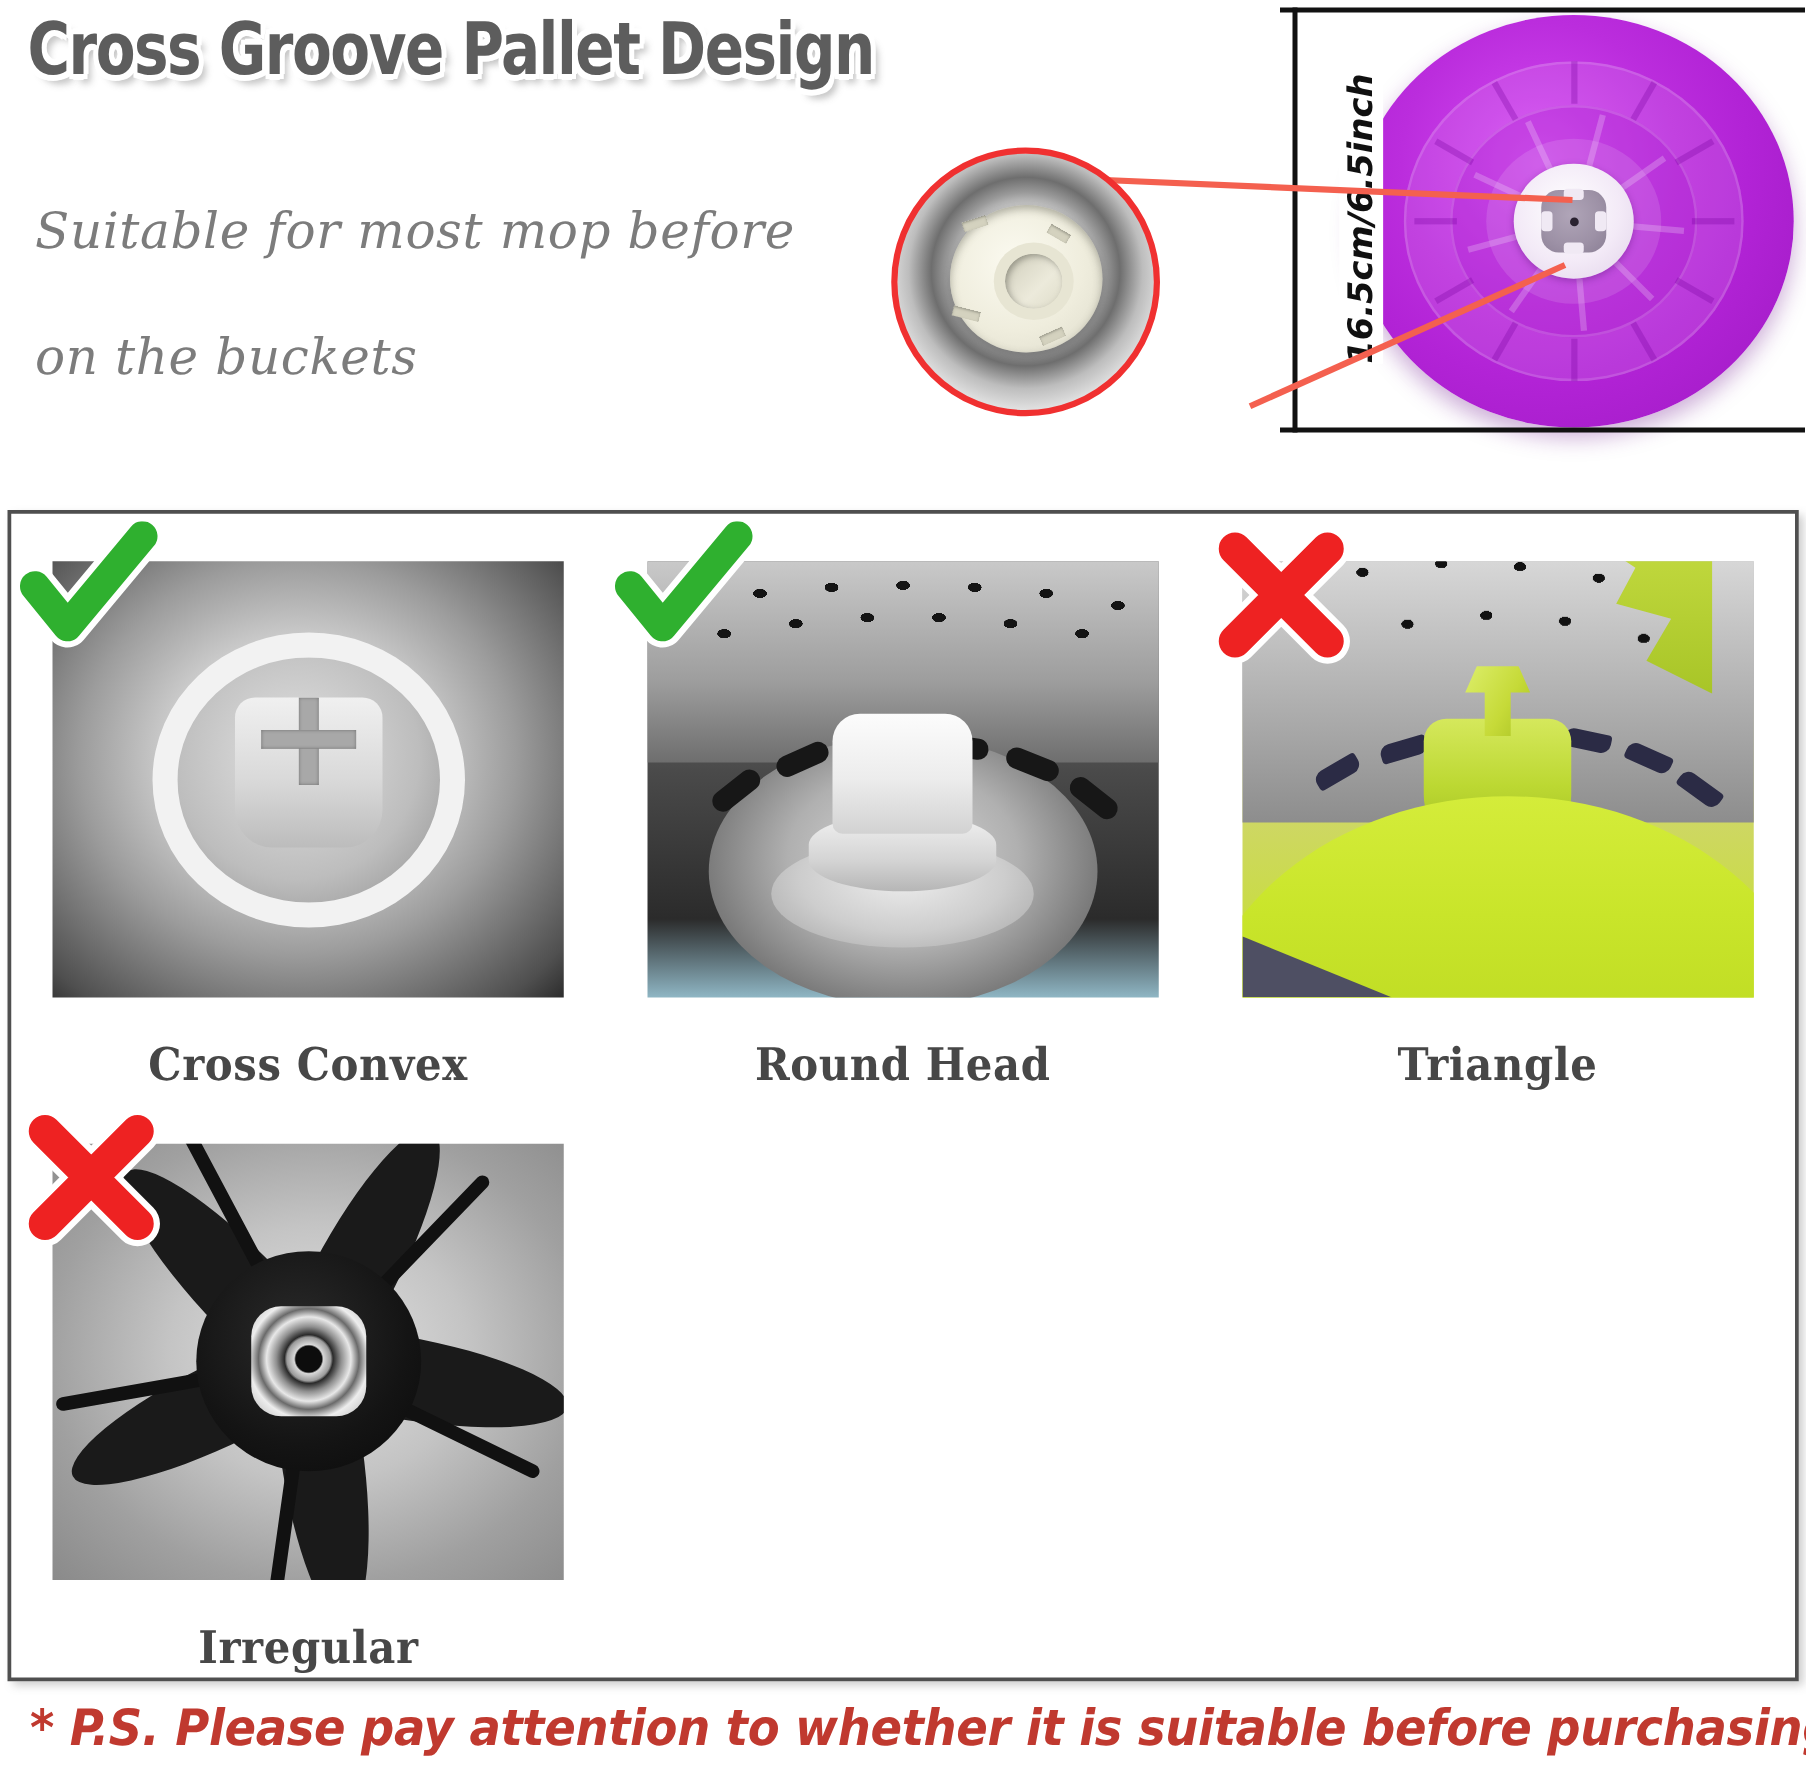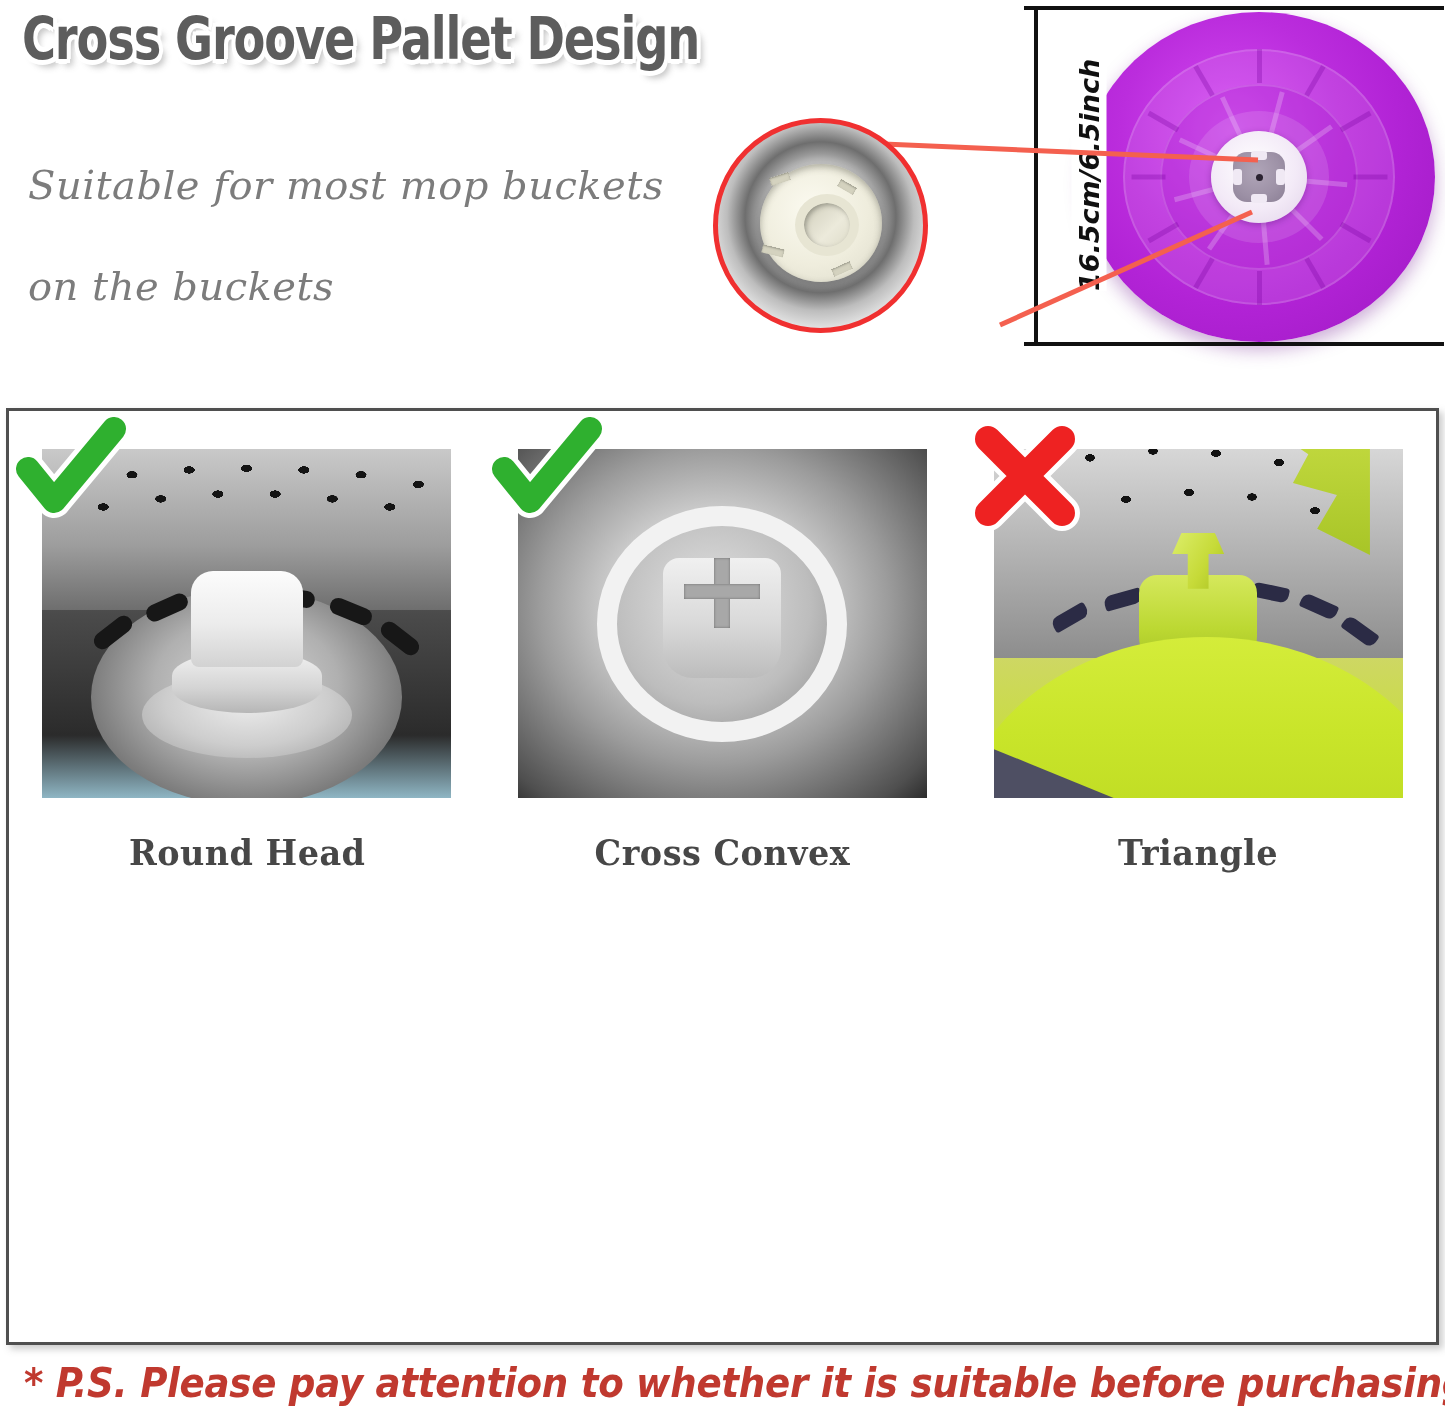--- a/index.html
+++ b/index.html
@@ -619,21 +619,21 @@
     transform-origin: left center;
   }
 </style>
 </head>
 <body>
 
 <div id="header">
 
   <div id="main-title">Cross Groove Pallet Design</div>
 
-  <div class="subtitle-line" id="subtitle-1">Suitable for most mop buckets</div>
+  <div class="subtitle-line" id="subtitle-1">Suitable for most mop before</div>
 
   <div class="subtitle-line" id="subtitle-2">on the buckets</div>
 
   <div id="detail-circle">
     <div class="socket-outer"></div>
     <div class="socket-ring"></div>
     <div class="groove g1"></div>
     <div class="groove g2"></div>
     <div class="groove g3"></div>
     <div class="groove g4"></div>
@@ -684,20 +684,39 @@
     <div class="hub-notch n-r"></div>
     <div class="hub-dot"></div>
   </div>
 </div>
 
 <div id="compat-panel">
   <div id="compat-grid">
 
     <div class="compat-cell">
       <div class="photo-wrap">
+        <div class="photo ph-cross">
+          <div class="bowl-ring"></div>
+          <div class="nut">
+            <div class="cross-v"></div>
+            <div class="cross-h"></div>
+          </div>
+        </div>
+        <div class="mark">
+          <svg viewBox="0 0 118 118">
+            <path d="M14 52 L40 84 L100 12" fill="none" stroke="#ffffff" stroke-width="34" stroke-linecap="round" stroke-linejoin="round"></path>
+            <path d="M14 52 L40 84 L100 12" fill="none" stroke="#2fb02f" stroke-width="24" stroke-linecap="round" stroke-linejoin="round"></path>
+          </svg>
+        </div>
+      </div>
+      <div class="cell-label">Cross Convex</div>
+    </div>
+
+    <div class="compat-cell">
+      <div class="photo-wrap">
         <div class="photo ph-round">
           <div class="drum-holes"></div>
           <div class="inner-bowl"></div>
           <div class="slot" style="left:12%;  top:50%; transform:rotate(-38deg);"></div>
           <div class="slot" style="left:25%;  top:43%; transform:rotate(-24deg);"></div>
           <div class="slot" style="left:40%;  top:40%; transform:rotate(-10deg);"></div>
           <div class="slot" style="left:56%;  top:40%; transform:rotate(8deg);"></div>
           <div class="slot" style="left:70%;  top:44%; transform:rotate(22deg);"></div>
           <div class="slot" style="left:82%;  top:52%; transform:rotate(38deg);"></div>
           <div class="cap-base"></div>
@@ -705,39 +724,20 @@
           <div class="cap-top"></div>
         </div>
         <div class="mark">
           <svg viewBox="0 0 118 118">
             <path d="M14 52 L40 84 L100 12" fill="none" stroke="#ffffff" stroke-width="34" stroke-linecap="round" stroke-linejoin="round"></path>
             <path d="M14 52 L40 84 L100 12" fill="none" stroke="#2fb02f" stroke-width="24" stroke-linecap="round" stroke-linejoin="round"></path>
           </svg>
         </div>
       </div>
       <div class="cell-label">Round Head</div>
-    </div>
-
-    <div class="compat-cell">
-      <div class="photo-wrap">
-        <div class="photo ph-cross">
-          <div class="bowl-ring"></div>
-          <div class="nut">
-            <div class="cross-v"></div>
-            <div class="cross-h"></div>
-          </div>
-        </div>
-        <div class="mark">
-          <svg viewBox="0 0 118 118">
-            <path d="M14 52 L40 84 L100 12" fill="none" stroke="#ffffff" stroke-width="34" stroke-linecap="round" stroke-linejoin="round"></path>
-            <path d="M14 52 L40 84 L100 12" fill="none" stroke="#2fb02f" stroke-width="24" stroke-linecap="round" stroke-linejoin="round"></path>
-          </svg>
-        </div>
-      </div>
-      <div class="cell-label">Cross Convex</div>
     </div>
 
 
 
     <div class="compat-cell">
       <div class="photo-wrap">
         <div class="photo ph-triangle">
           <div class="drum"></div>
           <div class="green-clip"></div>
           <div class="dark-slot" style="left:14%; top:46%; transform:rotate(-30deg);"></div>
@@ -754,17 +754,42 @@
         <div class="mark">
           <svg viewBox="0 0 118 118">
             <path d="M22 22 L96 96 M96 22 L22 96" fill="none" stroke="#ffffff" stroke-width="36" stroke-linecap="round"></path>
             <path d="M22 22 L96 96 M96 22 L22 96" fill="none" stroke="#ee2222" stroke-width="26" stroke-linecap="round"></path>
           </svg>
         </div>
       </div>
       <div class="cell-label">Triangle</div>
     </div>
 
+    <div class="compat-cell">
+      <div class="photo-wrap">
+        <div class="photo ph-irregular">
+          <div class="blade" style="transform:rotate(10deg);"></div>
+          <div class="blade" style="transform:rotate(82deg);"></div>
+          <div class="blade" style="transform:rotate(154deg);"></div>
+          <div class="blade" style="transform:rotate(226deg);"></div>
+          <div class="blade" style="transform:rotate(298deg);"></div>
+          <div class="blade-gap" style="transform:rotate(-46deg);"></div>
+          <div class="blade-gap" style="transform:rotate(26deg);"></div>
+          <div class="blade-gap" style="transform:rotate(98deg);"></div>
+          <div class="blade-gap" style="transform:rotate(170deg);"></div>
+          <div class="blade-gap" style="transform:rotate(242deg);"></div>
+          <div class="hub"></div>
+          <div class="hub-star"></div>
+        </div>
+        <div class="mark">
+          <svg viewBox="0 0 118 118">
+            <path d="M22 22 L96 96 M96 22 L22 96" fill="none" stroke="#ffffff" stroke-width="36" stroke-linecap="round"></path>
+            <path d="M22 22 L96 96 M96 22 L22 96" fill="none" stroke="#ee2222" stroke-width="26" stroke-linecap="round"></path>
+          </svg>
+        </div>
+      </div>
+      <div class="cell-label">Irregular</div>
+    </div>
 
   </div>
 </div>
 
 <div id="footer-note">* P.S. Please pay attention to whether it is suitable before purchasing.</div>
 
 </body></html>

